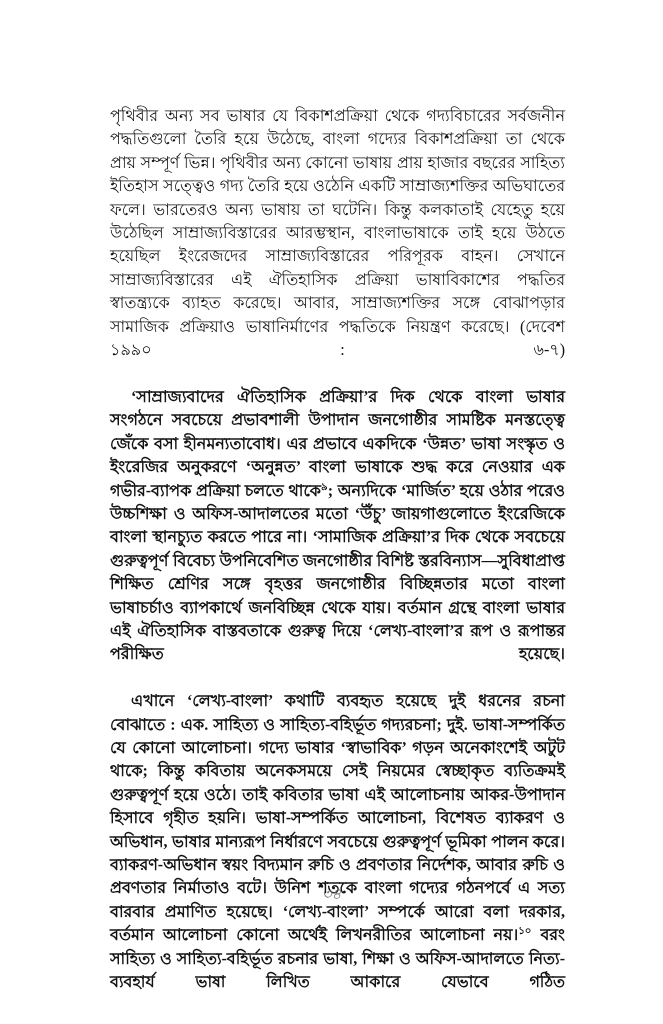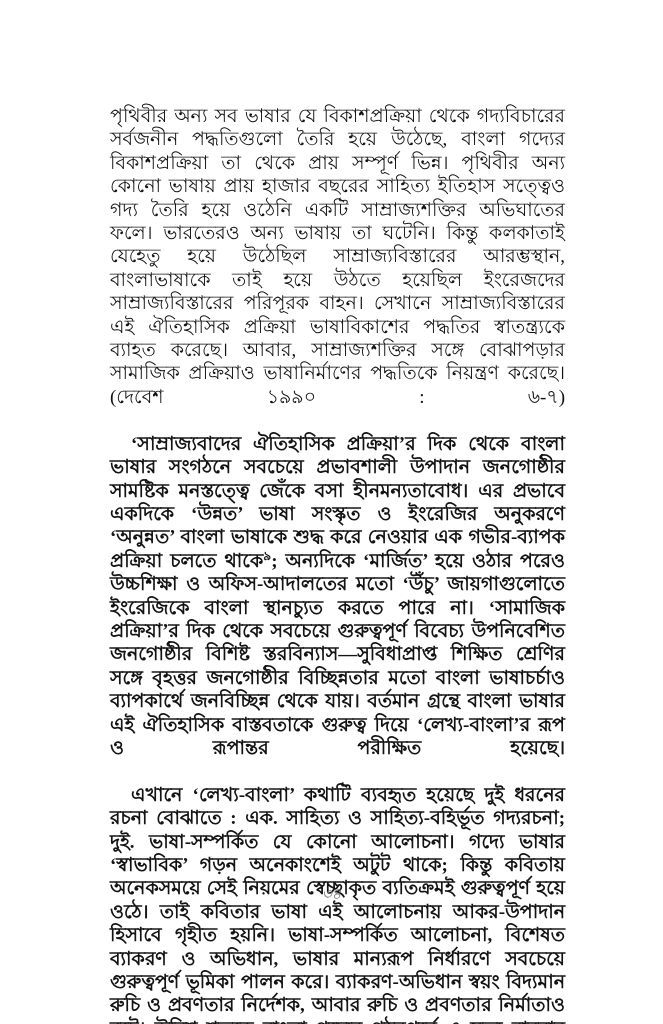--- a/index.html
+++ b/index.html
@@ -25,21 +25,21 @@
     left: 110px;
     top: 104px;
     width: 455px;
   }
 
   .para {
     margin: 0;
     padding: 0;
     text-align: justify;
     text-justify: inter-word;
-    font-size: 19px;
+    font-size: 16px;
     line-height: 23.4px;
     color: #131313;
     word-spacing: 0.5px;
     -webkit-font-smoothing: antialiased;
   }
 
   
   .para + .para {
     text-indent: 21px;
     font-weight: bold;

